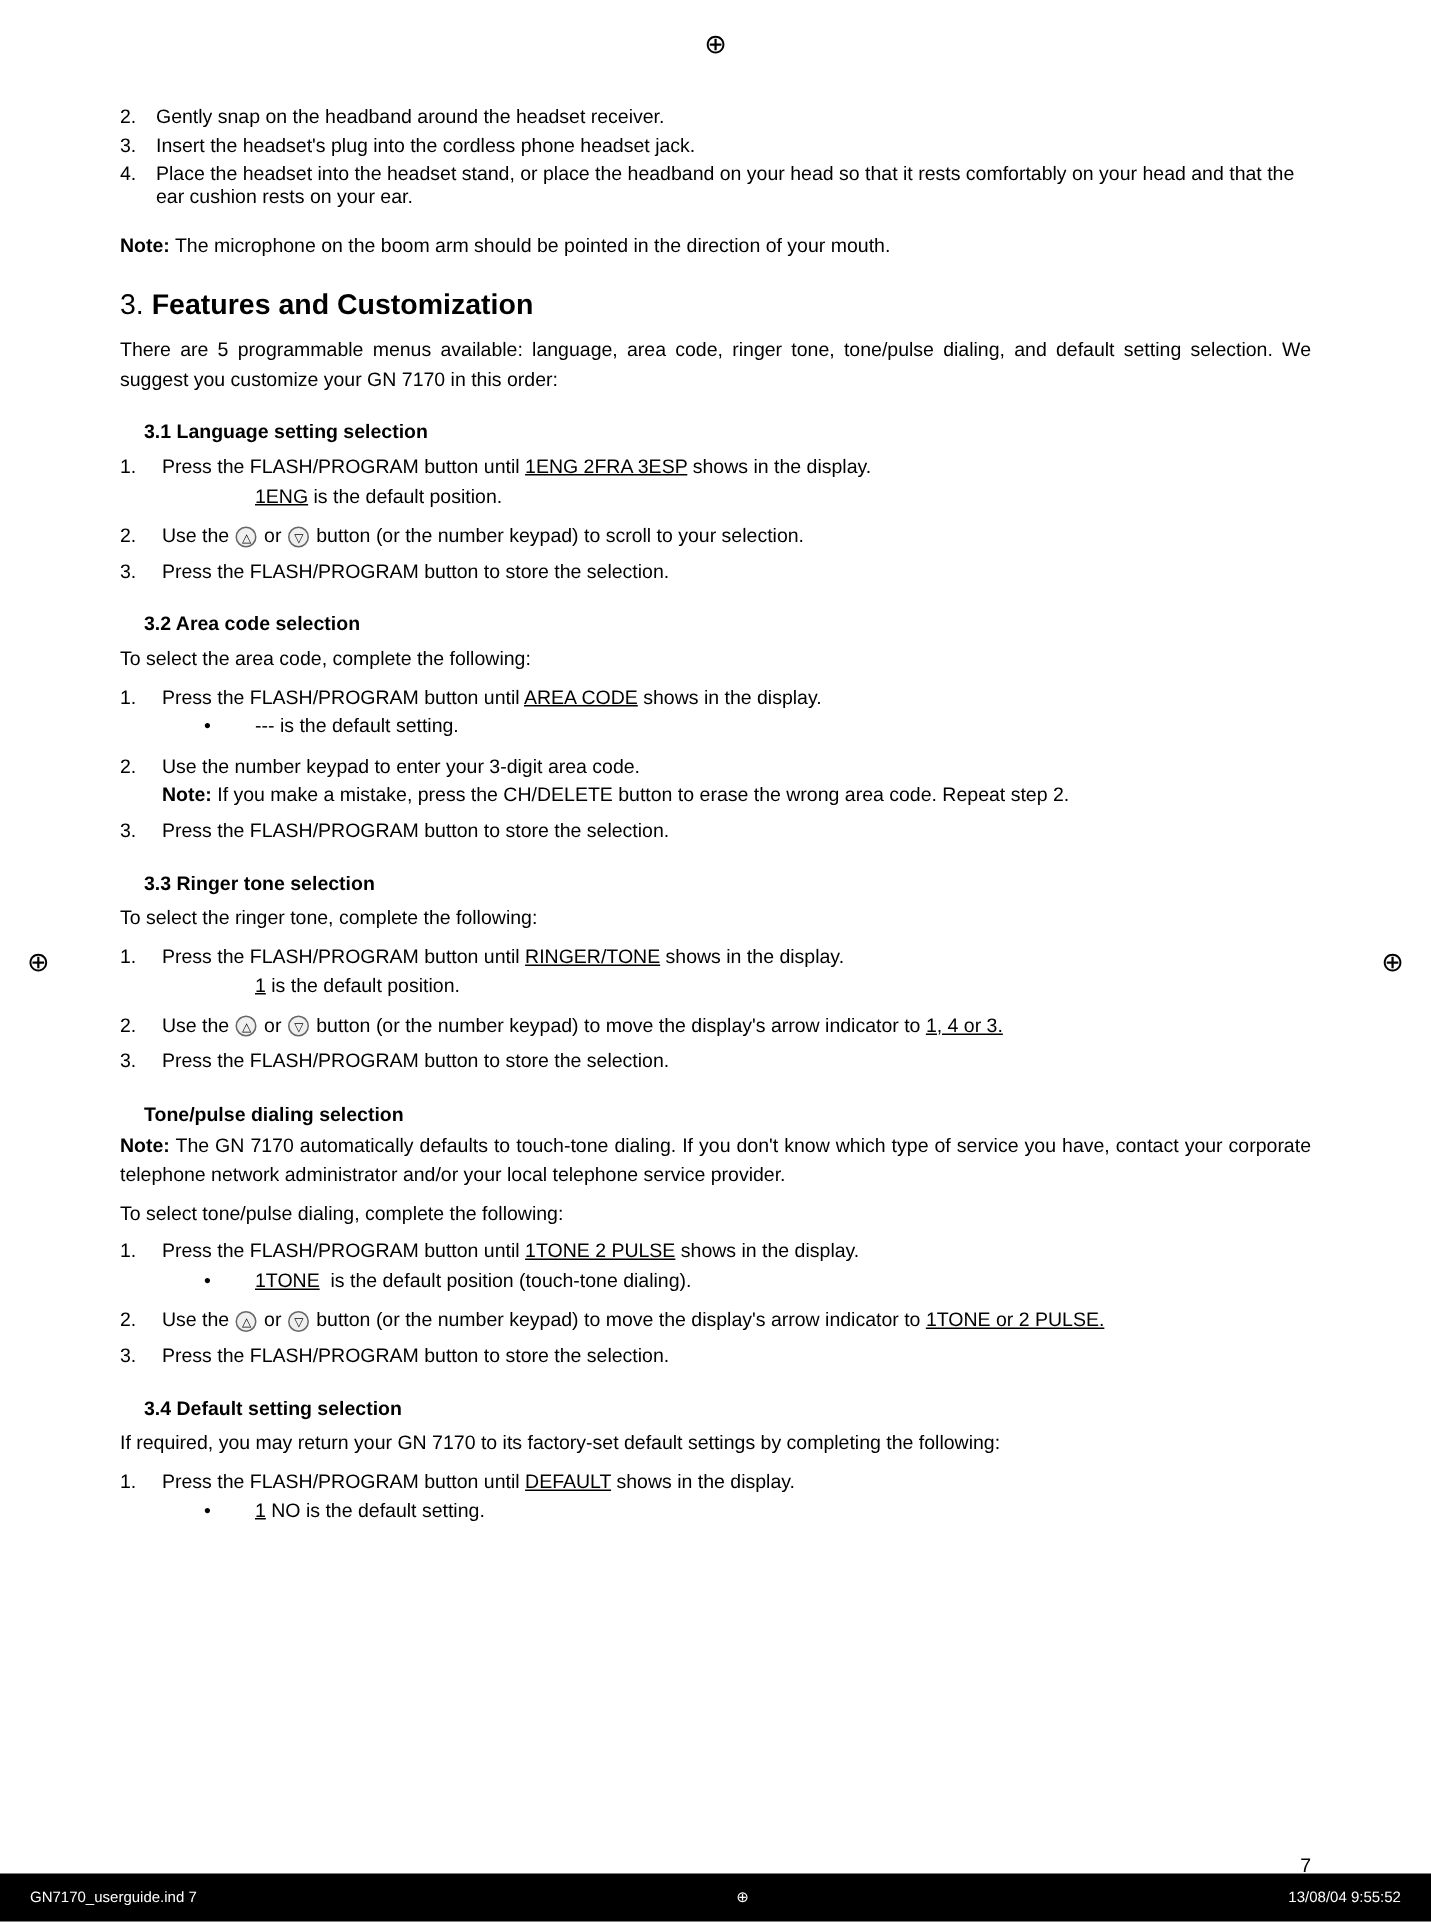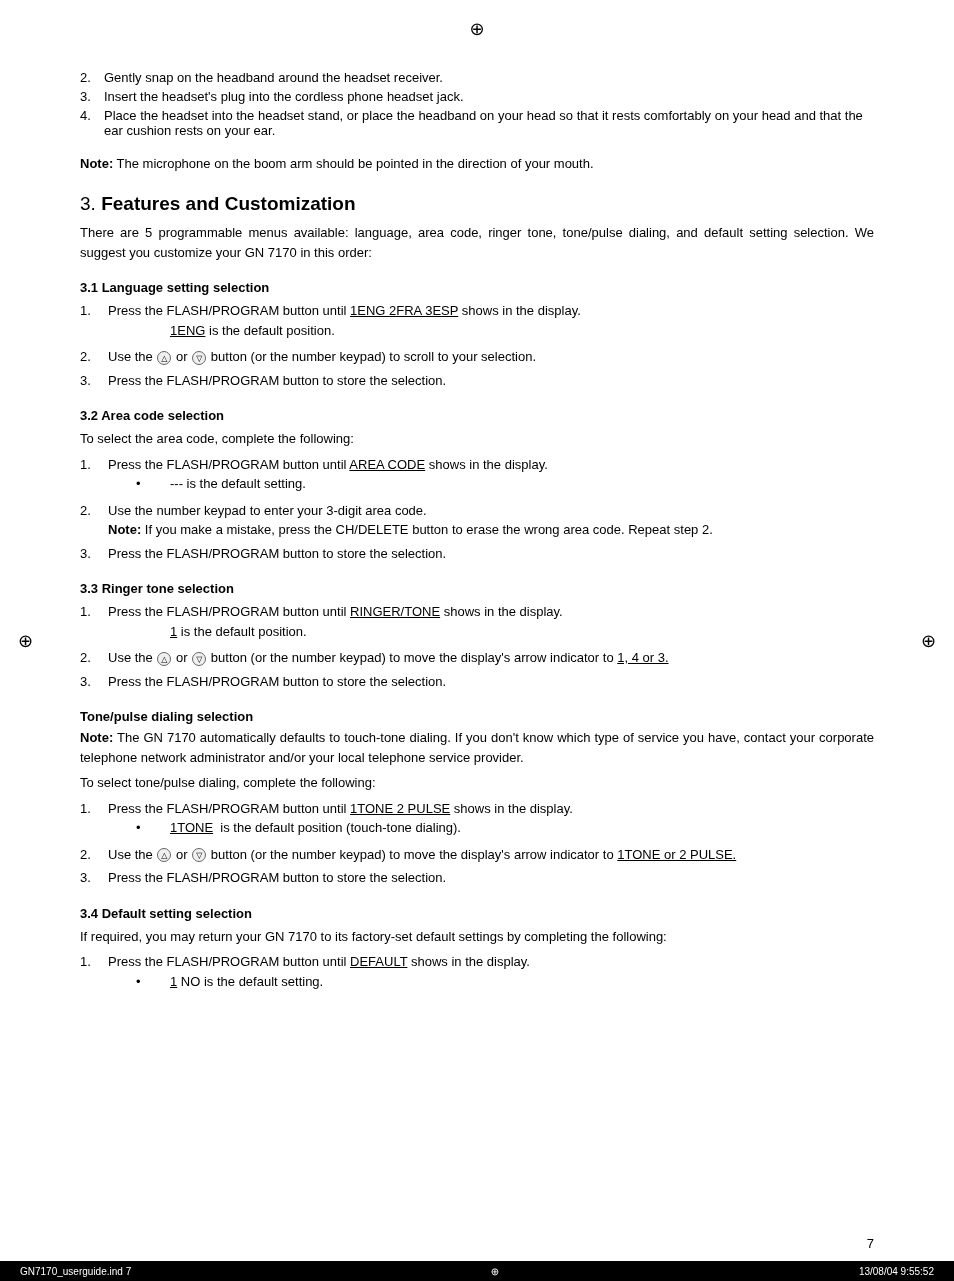--- a/index.html
+++ b/index.html
@@ -58,21 +58,21 @@
       bottom: 30px;
       right: 80px;
       font-size: 13px;
     }
 
     .footer-bar {
       position: absolute;
       bottom: 0;
       left: 0;
       right: 0;
-      height: 20px;
+      height: 32px;
       background: #000;
       display: flex;
       align-items: center;
       justify-content: space-between;
       padding: 0 20px;
       color: #fff;
       font-size: 10px;
     }
 
     .content {
@@ -124,20 +124,21 @@
     }
 
     .subsection {
       margin-bottom: 18px;
     }
 
     .subsection-title {
       font-size: 13px;
       font-weight: bold;
       margin-bottom: 6px;
+      margin-left: 16px;
     }
 
     .subsection-intro {
       margin-bottom: 6px;
       text-align: justify;
       line-height: 1.5;
     }
 
     .step-list {
       list-style: none;
@@ -288,20 +289,21 @@
         </li>
         <li>
           <span class="step-num">3.</span>
           <span class="step-content">Press the FLASH/PROGRAM button to store the selection.</span>
         </li>
       </ol>
     </div>
 
     <div class="subsection">
       <div class="subsection-title">3.3 Ringer tone selection</div>
+      <p class="subsection-intro">To select the ringer tone, complete the following:</p>
       <ol class="step-list">
         <li>
           <span class="step-num">1.</span>
           <span class="step-content">
             Press the FLASH/PROGRAM button until <u>RINGER/TONE</u> shows in the display.
             <div class="bullet-item">
               <span class="bullet">&nbsp;&nbsp;</span>
               <span><u>1</u> is the default position.</span>
             </div>
           </span>

